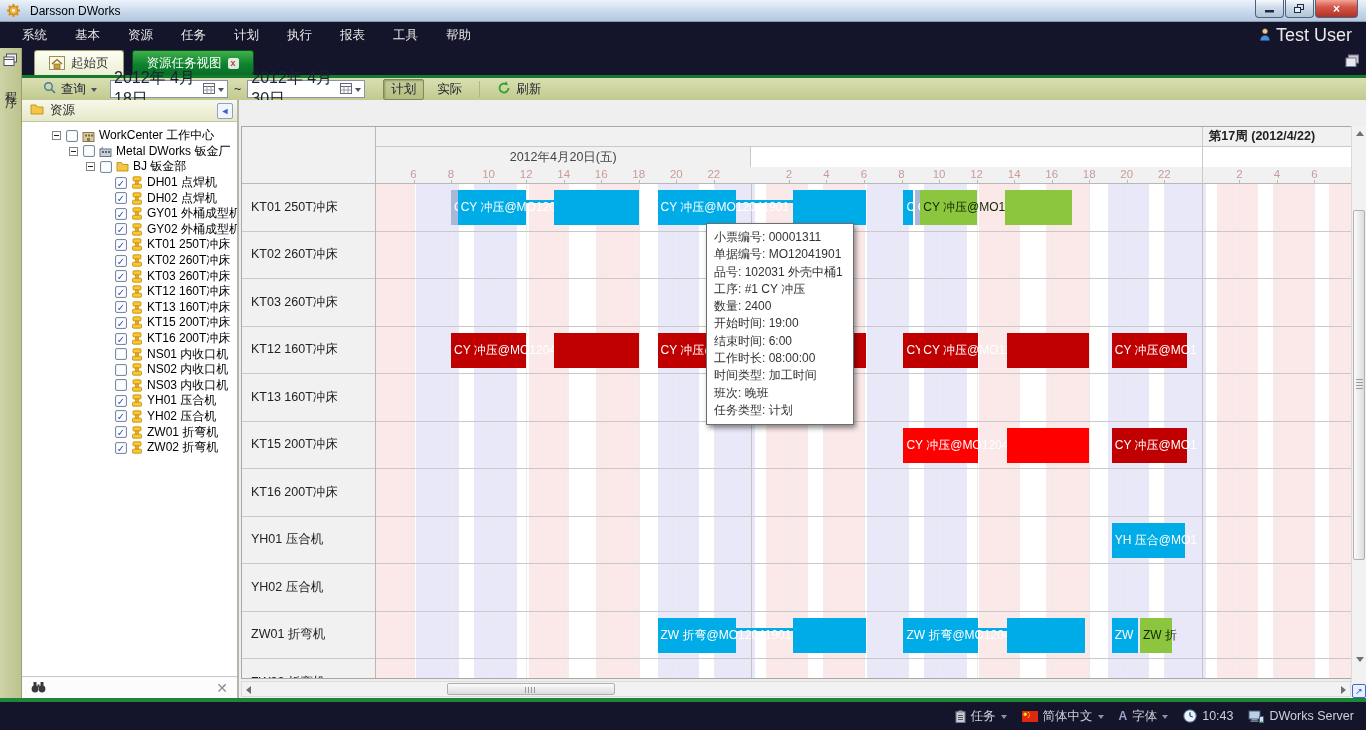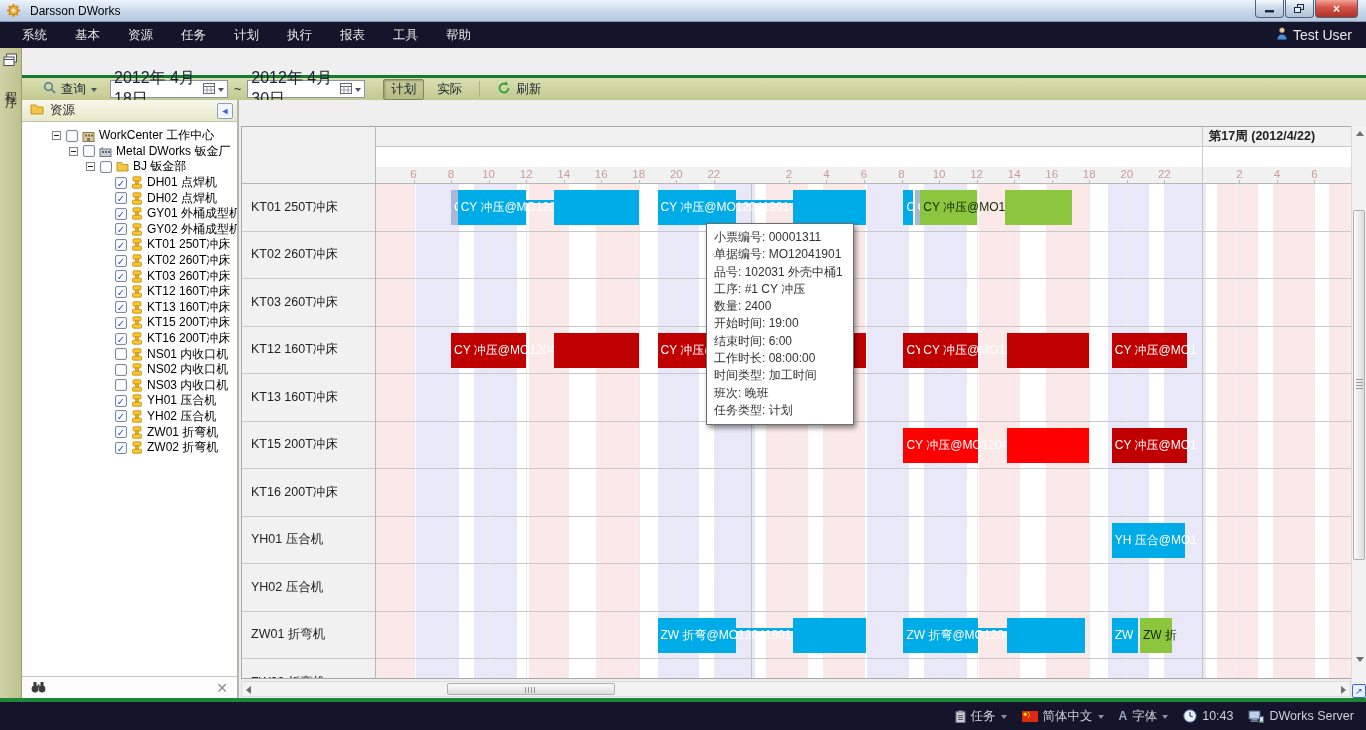--- a/index.html
+++ b/index.html
@@ -17,21 +17,21 @@
     background:linear-gradient(#F6FAFD,#CDDAE8 45%,#B2C3D8);cursor:default;}
   .wb.close{width:43px;background:linear-gradient(#F2A598,#D7584A 40%,#AE3225);color:#fff;
     font-weight:bold;font-size:12px;}
 
   
   .menubar{position:absolute;top:22px;left:0;width:1366px;height:26px;background:#14142A;
     display:flex;align-items:center;color:#E8E8E8;}
   #menus{display:flex;margin-left:8px;}
   .menu{padding:0 14px;font-size:12.5px;line-height:26px;cursor:default;}
   .userbox{position:absolute;right:14px;top:0;height:26px;display:flex;align-items:center;gap:5px;
-    font-size:14px;color:#E8E8E8;}
+    font-size:18px;color:#E8E8E8;}
 
   
   .tabrow{position:absolute;top:48px;left:22px;width:1344px;height:27px;background:#14142A;
     display:flex;align-items:flex-end;}
   .dtab{height:25px;margin-left:12px;display:flex;align-items:center;gap:6px;padding:0 14px;
     border-radius:3px 3px 0 0;font-size:12.5px;}
   .dtab.home{background:linear-gradient(#FDFDF3,#EDEFD3);border:1px solid #9A9C6E;border-bottom:none;color:#333;}
   .homeicon-box{width:16px;height:14px;background:#FBF7E4;border:1px solid #99905E;display:flex;
     align-items:center;justify-content:center;}
   .dtab.active{background:linear-gradient(#41B04B,#0D8430 55%,#0A6D26);border:1px solid #084F1D;
@@ -196,20 +196,39 @@
       </div>
     <div class="userbox">
       <span><svg width="12" height="13">
             <circle cx="6" cy="3.2" r="2.5" fill="#F0C8A0" stroke="#9A7040" stroke-width="0.5"></circle>
             <path d="M1.5 12.5c0-3.4 2-5 4.5-5s4.5 1.6 4.5 5z" fill="#4A90D8" stroke="#2A5A98" stroke-width="0.5"></path>
           </svg></span>
       <span>Test User</span>
     </div>
   </div>
 
+  <div class="tabrow">
+    <div class="dtab home">
+      <span class="homeicon-box">
+          <svg width="12" height="11">
+            <path d="M1 6l5-4.5L11 6" fill="none" stroke="#8A6A20" stroke-width="1.3"></path>
+            <rect x="3" y="6" width="6" height="4.5" fill="#C8A040" stroke="#8A6A20" stroke-width="0.7"></rect>
+          </svg>
+        </span>
+      <span>起始页</span>
+    </div>
+    <div class="dtab active">
+      <span>资源任务视图</span>
+      <span class="tabx">x</span>
+    </div>
+    <span class="rwin"><svg width="15" height="14">
+          <rect x="3.5" y="1" width="10" height="8" fill="#C8C8D2" stroke="#7A7A8A"></rect>
+          <rect x="1" y="4" width="10" height="8.5" fill="#E8E8F0" stroke="#7A7A8A"></rect>
+        </svg></span>
+  </div>
   <div class="greenline"></div>
 
   <div class="toolbar">
     <div class="tbtn">
       <span><svg width="13" height="13">
             <circle cx="5.5" cy="5.5" r="3.8" fill="none" stroke="#4A7A9A" stroke-width="1.4"></circle>
             <line x1="8.5" y1="8.5" x2="12" y2="12" stroke="#4A7A9A" stroke-width="1.6"></line>
           </svg></span>
       <span>查询</span>
         <span class="caret"></span>
@@ -518,20 +537,21 @@
             <circle cx="11" cy="8" r="3.4" fill="#3A3A3A"></circle>
           </svg></span>
       <span class="xclose">✕</span>
     </div>
   </div>
 
   <div class="mainpanel">
     <div class="gantt" id="gantt">
         <div class="weekband"></div>
         <div class="weekcell" style="left: 959.846px; width: 150.154px; font-weight: bold;">第17周 (2012/4/22)</div>
+        <div class="dcell" style="left: 134px; width: 375.385px;">2012年4月20日(五)</div>
         <div class="hourband"></div>
         <div class="hlabel" style="left: 171.538px;">6</div>
         <div class="htick" style="left: 171.538px;"></div>
         <div class="hlabel" style="left: 209.077px;">8</div>
         <div class="htick" style="left: 209.077px;"></div>
         <div class="hlabel" style="left: 246.615px;">10</div>
         <div class="htick" style="left: 246.615px;"></div>
         <div class="hlabel" style="left: 284.154px;">12</div>
         <div class="htick" style="left: 284.154px;"></div>
         <div class="hlabel" style="left: 321.692px;">14</div>

